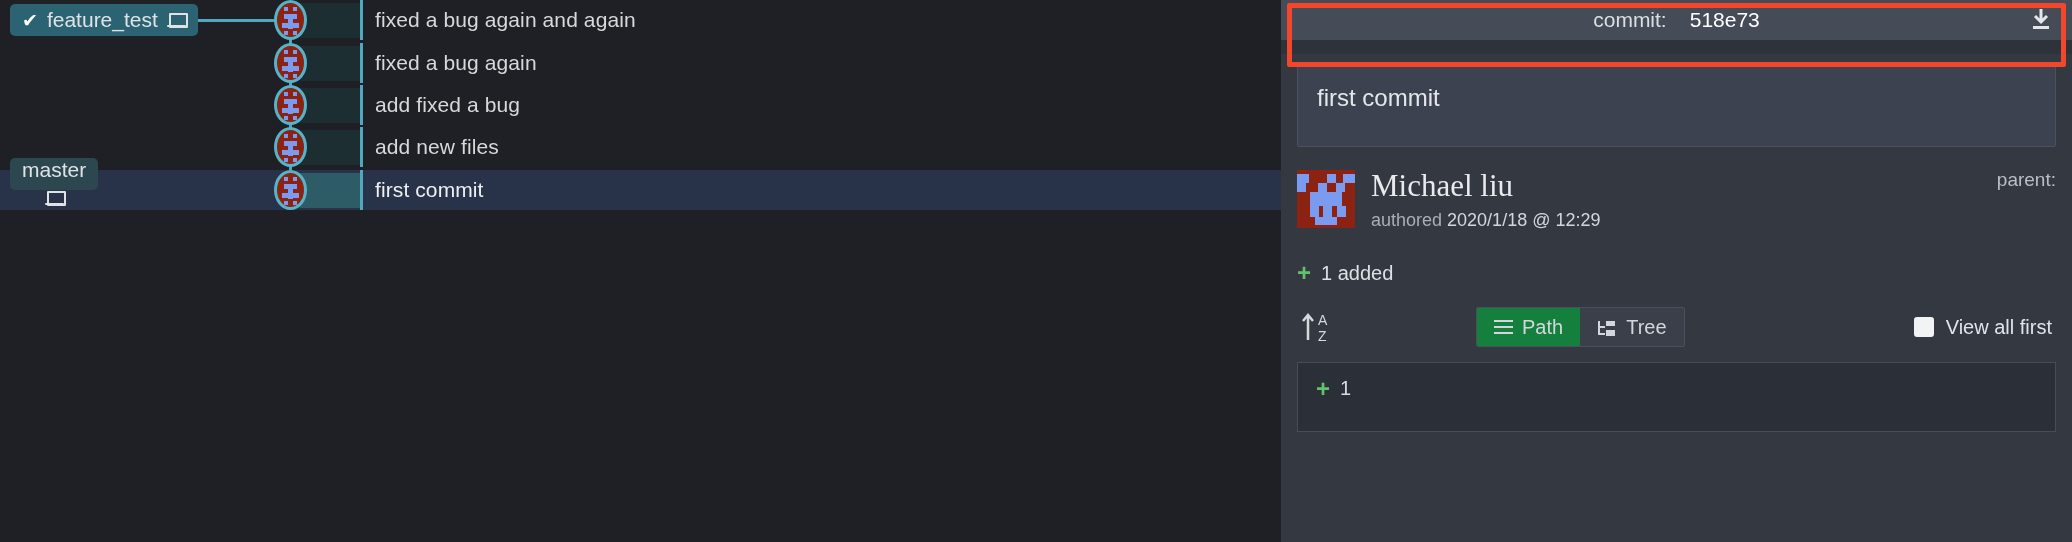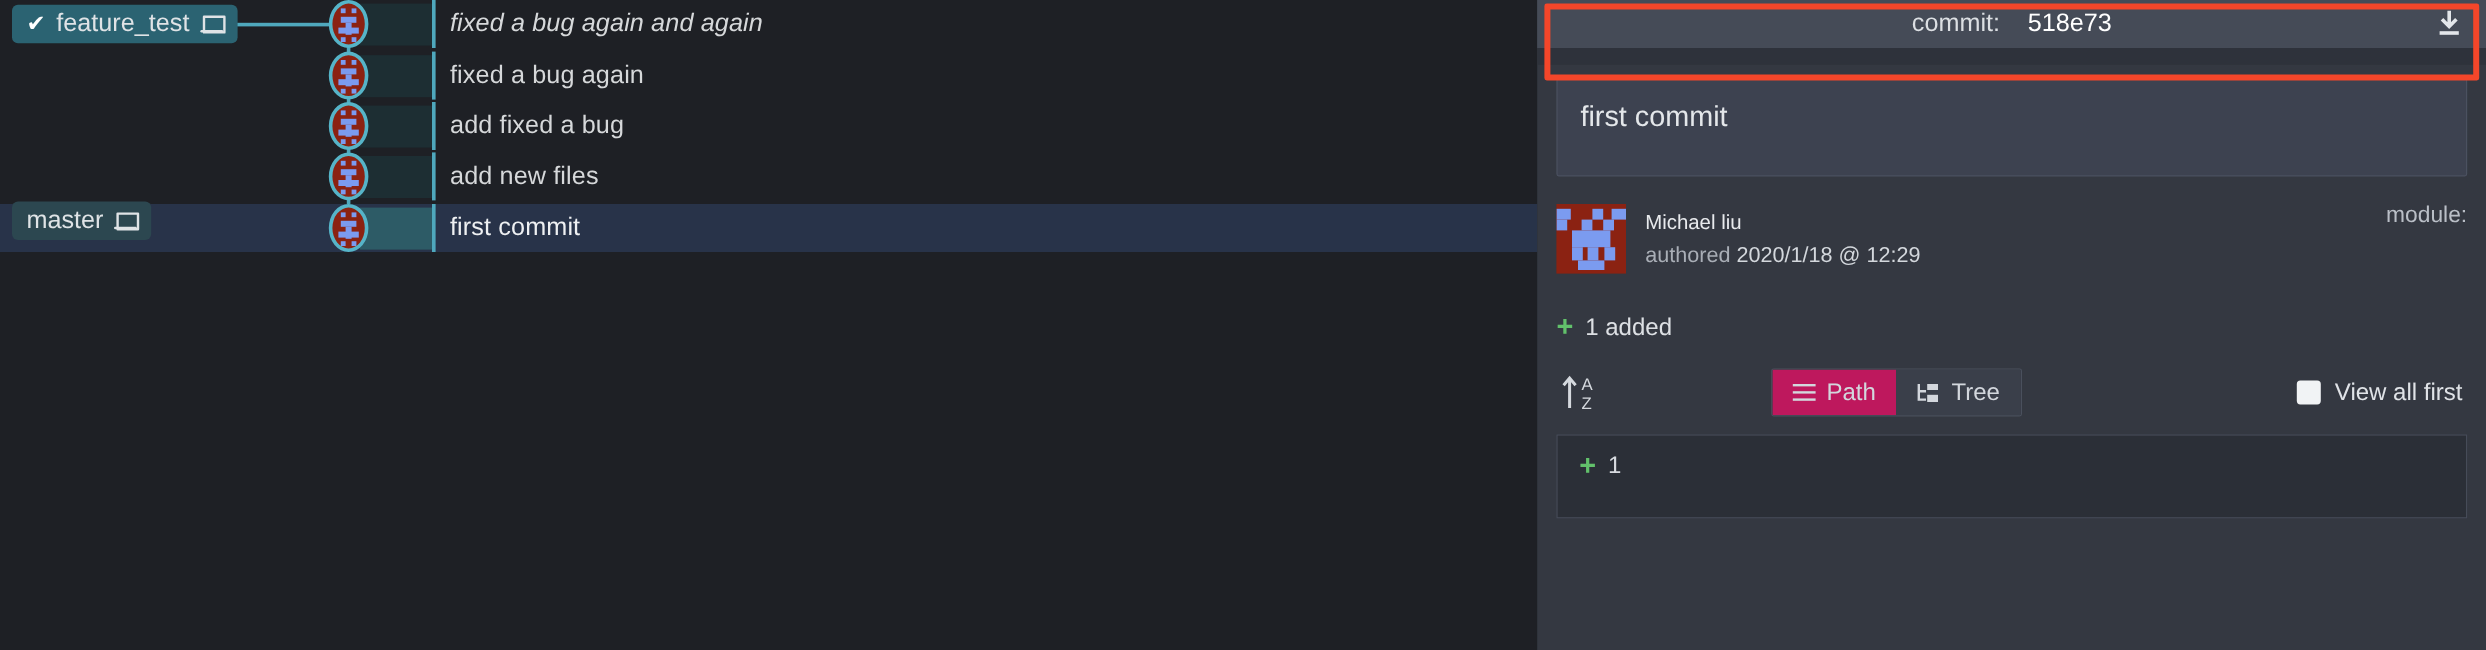--- a/index.html
+++ b/index.html
@@ -126,21 +126,21 @@
     position: relative;
     display: flex; align-items: center; gap: 16px;
     height: 60px;
   }
   .avatar {
     width: 58px; height: 58px; position: relative;
     background: #8B2212; overflow: hidden; flex: 0 0 58px;
   }
   .avatar .pix { position: absolute; background: #7b9bf0; }
   .author-meta { display: flex; flex-direction: column; gap: 6px; }
-  .author-name { font-size: 17px; color: #e8eaed; }
+  .author-name { font-size: 31px; color: #e8eaed; font-family: Liberation Serif, serif; }
   .author-date { font-size: 18px; color: #a9aeb6; }
   .author-date .label { color: #a9aeb6; }
   .author-date .val { color: #d3d7dc; }
   .parent-label {
     position: absolute; right: 0; top: 0;
     font-size: 19px; color: #b9bec6;
   }
 
   .added-row {
     margin: 32px 0 0 16px;
@@ -163,21 +163,21 @@
   .seg {
     position: absolute; left: 195px;
     display: flex; border: 1px solid #4a505d; border-radius: 2px; overflow: hidden;
   }
   .seg-btn {
     display: flex; align-items: center; gap: 9px;
     height: 38px; padding: 0 17px;
     font-size: 20px; color: #d3d7dd;
     background: #3a3f4a;
   }
-  .seg-btn.active { background: #be185d; }
+  .seg-btn.active { background: #15803d; }
   .hamburger { display: inline-block; width: 19px; height: 14px; position: relative; }
   .hamburger i { position: absolute; left: 0; width: 19px; height: 2px; background: #d3d7dd; }
   .hamburger i:nth-child(1) { top: 0; }
   .hamburger i:nth-child(2) { top: 6px; }
   .hamburger i:nth-child(3) { top: 12px; }
   .tree-ico { display: inline-block; width: 20px; height: 17px; position: relative; }
   .viewall {
     position: absolute; right: 20px;
     display: flex; align-items: center; gap: 12px;
     font-size: 20px; color: #e0e3e7;
@@ -199,21 +199,21 @@
 
 <div class="app">
 
   <div class="graph-panel">
 
     <div class="rail" style="top:20px;height:190px;"></div>
 
     <div class="branch-line" style="left:178px;top:19px;width:100px;"></div>
     <div class="branch-line thin" style="left:108px;top:190px;width:172px;"></div>
 
-    <div class="commit-row" style="top:0px;font-style:italic;">
+    <div class="commit-row" style="top:0px;">
       <div class="graph-block"></div>
       <div class="vline"></div>
       <div class="node" style="top:0px;">
         <div class="pix" style="left:7px;top:4px;width:4px;height:4px;background:#7b9bf0;"></div>
         <div class="pix" style="left:16px;top:4px;width:4px;height:4px;background:#7b9bf0;"></div>
         <div class="pix" style="left:7px;top:11px;width:13px;height:5px;background:#7b9bf0;"></div>
         <div class="pix" style="left:11px;top:16px;width:5px;height:10px;background:#7b9bf0;"></div>
         <div class="pix" style="left:5px;top:20px;width:17px;height:5px;background:#7b9bf0;"></div>
         <div class="pix" style="left:7px;top:28px;width:4px;height:4px;background:#7b9bf0;"></div>
         <div class="pix" style="left:16px;top:28px;width:4px;height:4px;background:#7b9bf0;"></div>
@@ -281,21 +281,21 @@
       </div>
       <span class="msg">first commit</span>
     </div>
 
     <div class="branch-chip current" style="top:4px;">
       <span class="check">✔</span>
       <span>feature_test</span>
       <span class="laptop-ico"></span>
     </div>
 
-    <div class="branch-chip other" style="top:168px;">
+    <div class="branch-chip other" style="top:158px;flex-direction:column;">
       <span>master</span>
       <span class="laptop-ico"></span>
     </div>
   </div>
 
   <div class="detail-panel">
 
     <div class="commit-header">
       <span>commit:</span>
       <span class="hash">518e73</span>
@@ -326,21 +326,21 @@
         <div class="pix" style="left:40px;top:36px;width:9px;height:11px;"></div>
         <div class="pix" style="left:18px;top:47px;width:22px;height:8px;"></div>
       </div>
       <div class="author-meta">
         <span class="author-name">Michael liu</span>
         <span class="author-date">
           <span class="label">authored</span>
           <span class="val">2020/1/18 @ 12:29</span>
         </span>
       </div>
-      <span class="parent-label">module:</span>
+      <span class="parent-label">parent:</span>
     </div>
 
     <div class="added-row">
       <span class="plus">+</span>
       <span>1 added</span>
     </div>
 
     <div class="tool-row">
       <span class="sort-az">
         <svg width="38" height="34" viewBox="0 0 38 34">

